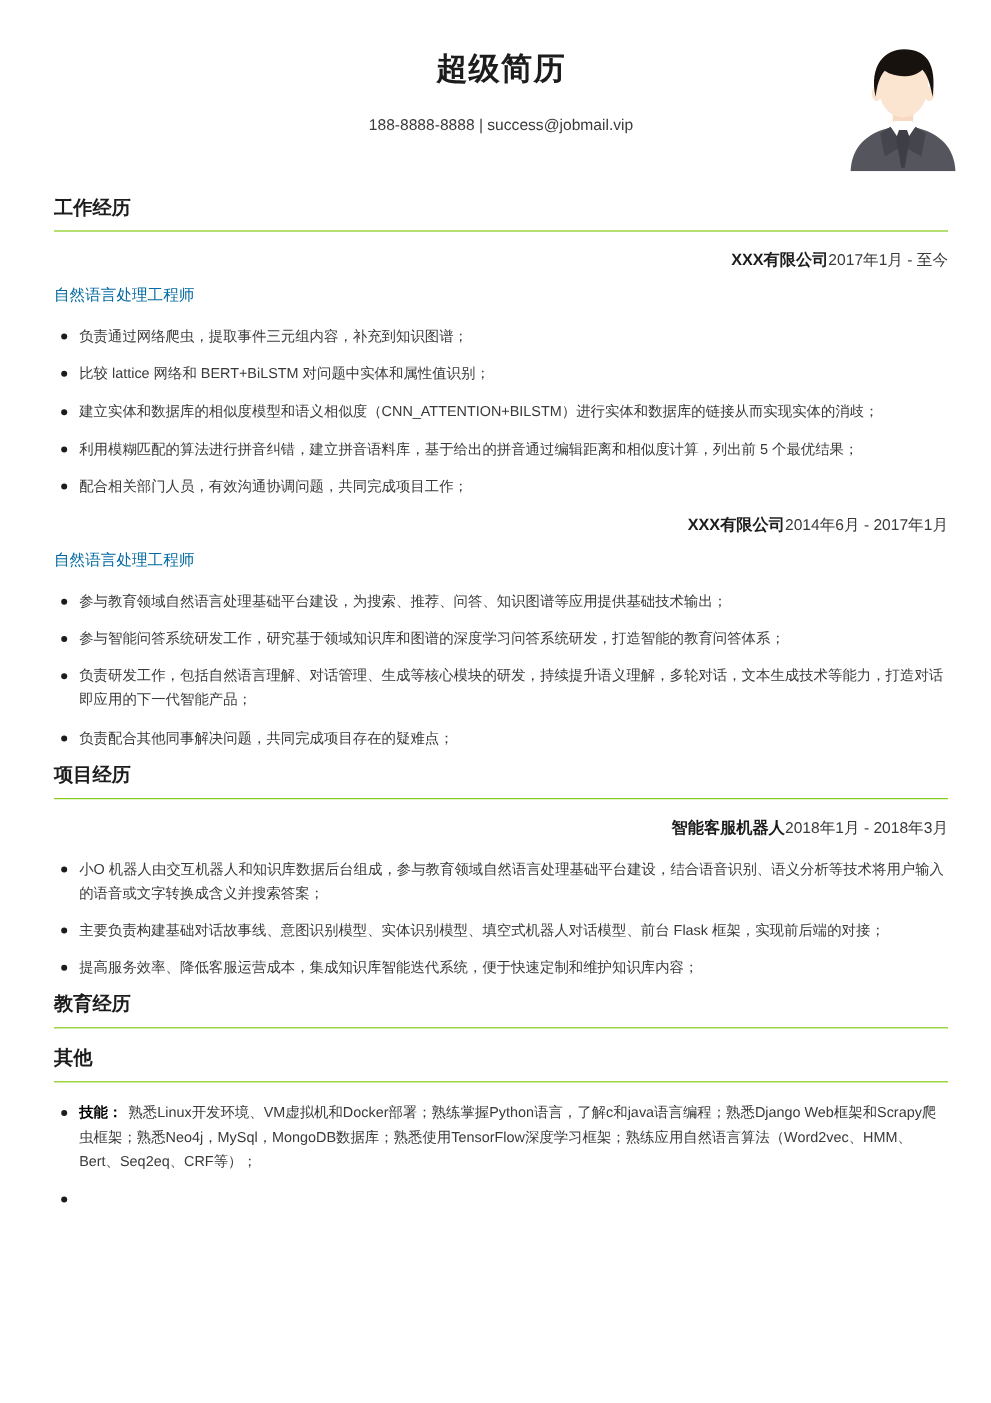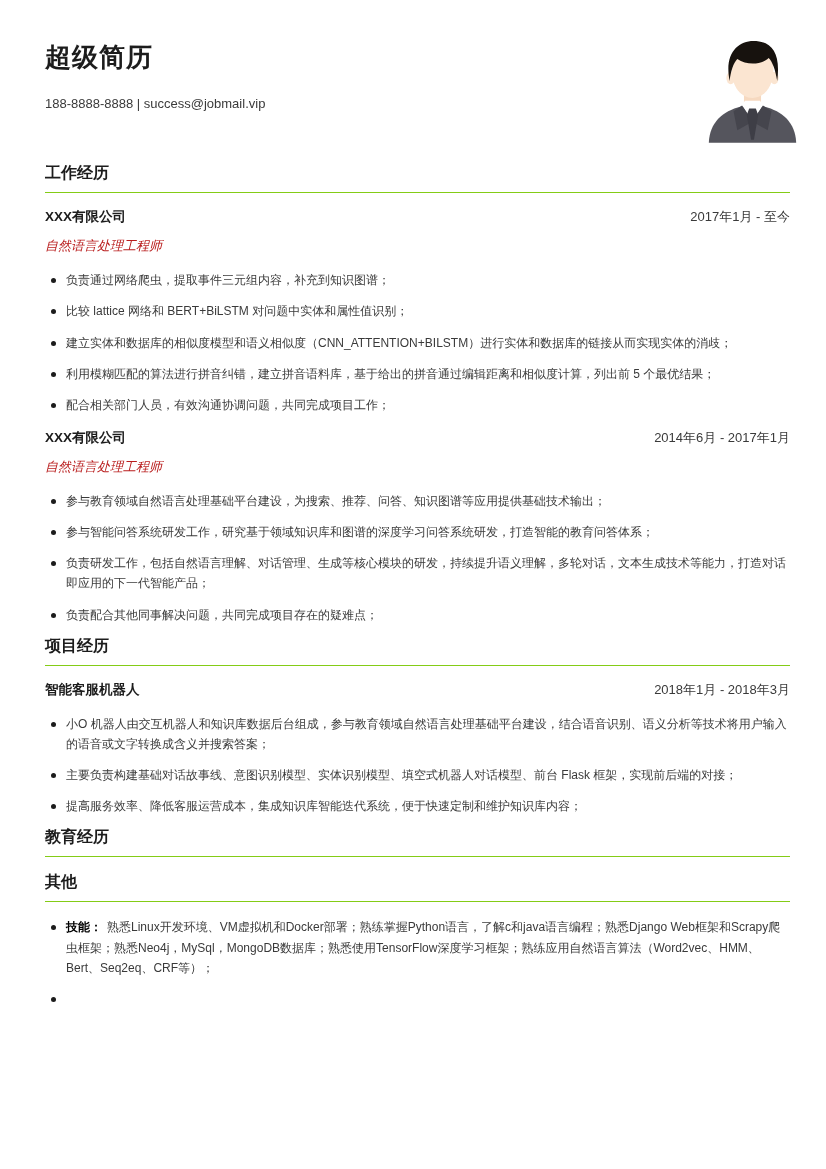--- a/index.html
+++ b/index.html
@@ -13,21 +13,21 @@
     overflow: hidden;
   }
   .page {
     position: relative;
     width: 826px;
     height: 1169px;
     background: #ffffff;
     padding: 42px 36px 0 45px;
   }
   
-  .resume-header { text-align: left; position: relative; }
+  .resume-header { text-align: center; position: relative; }
   .resume-title {
     font-size: 26px;
     font-weight: bold;
     color: #1c1c1c;
     letter-spacing: 1px;
     line-height: 1.2;
   }
   .contact {
     margin-top: 23px;
     font-size: 13px;
@@ -54,37 +54,36 @@
   .sec-title {
     font-size: 16px;
     font-weight: bold;
     color: #1c1c1c;
   }
   
   .entry { margin-top: 2px; }
   .entry + .entry { margin-top: 14px; }
   .entry-head {
     display: flex;
-    justify-content: space-between;
+    justify-content: flex-end;
     align-items: baseline;
   }
   .entry-name {
     font-size: 13.5px;
     font-weight: bold;
     color: #1c1c1c;
   }
   .entry-date {
     font-size: 13px;
     color: #3a3a3a;
   }
   .entry-role {
     margin-top: 11px;
     font-size: 13px;
-    color: #b91c1c;
-    font-style: italic;
+    color: #0369a1;
   }
   
   ul.bullets {
     margin-top: 15px;
     list-style: none;
   }
   ul.bullets li {
     position: relative;
     padding-left: 21px;
     font-size: 12px;

